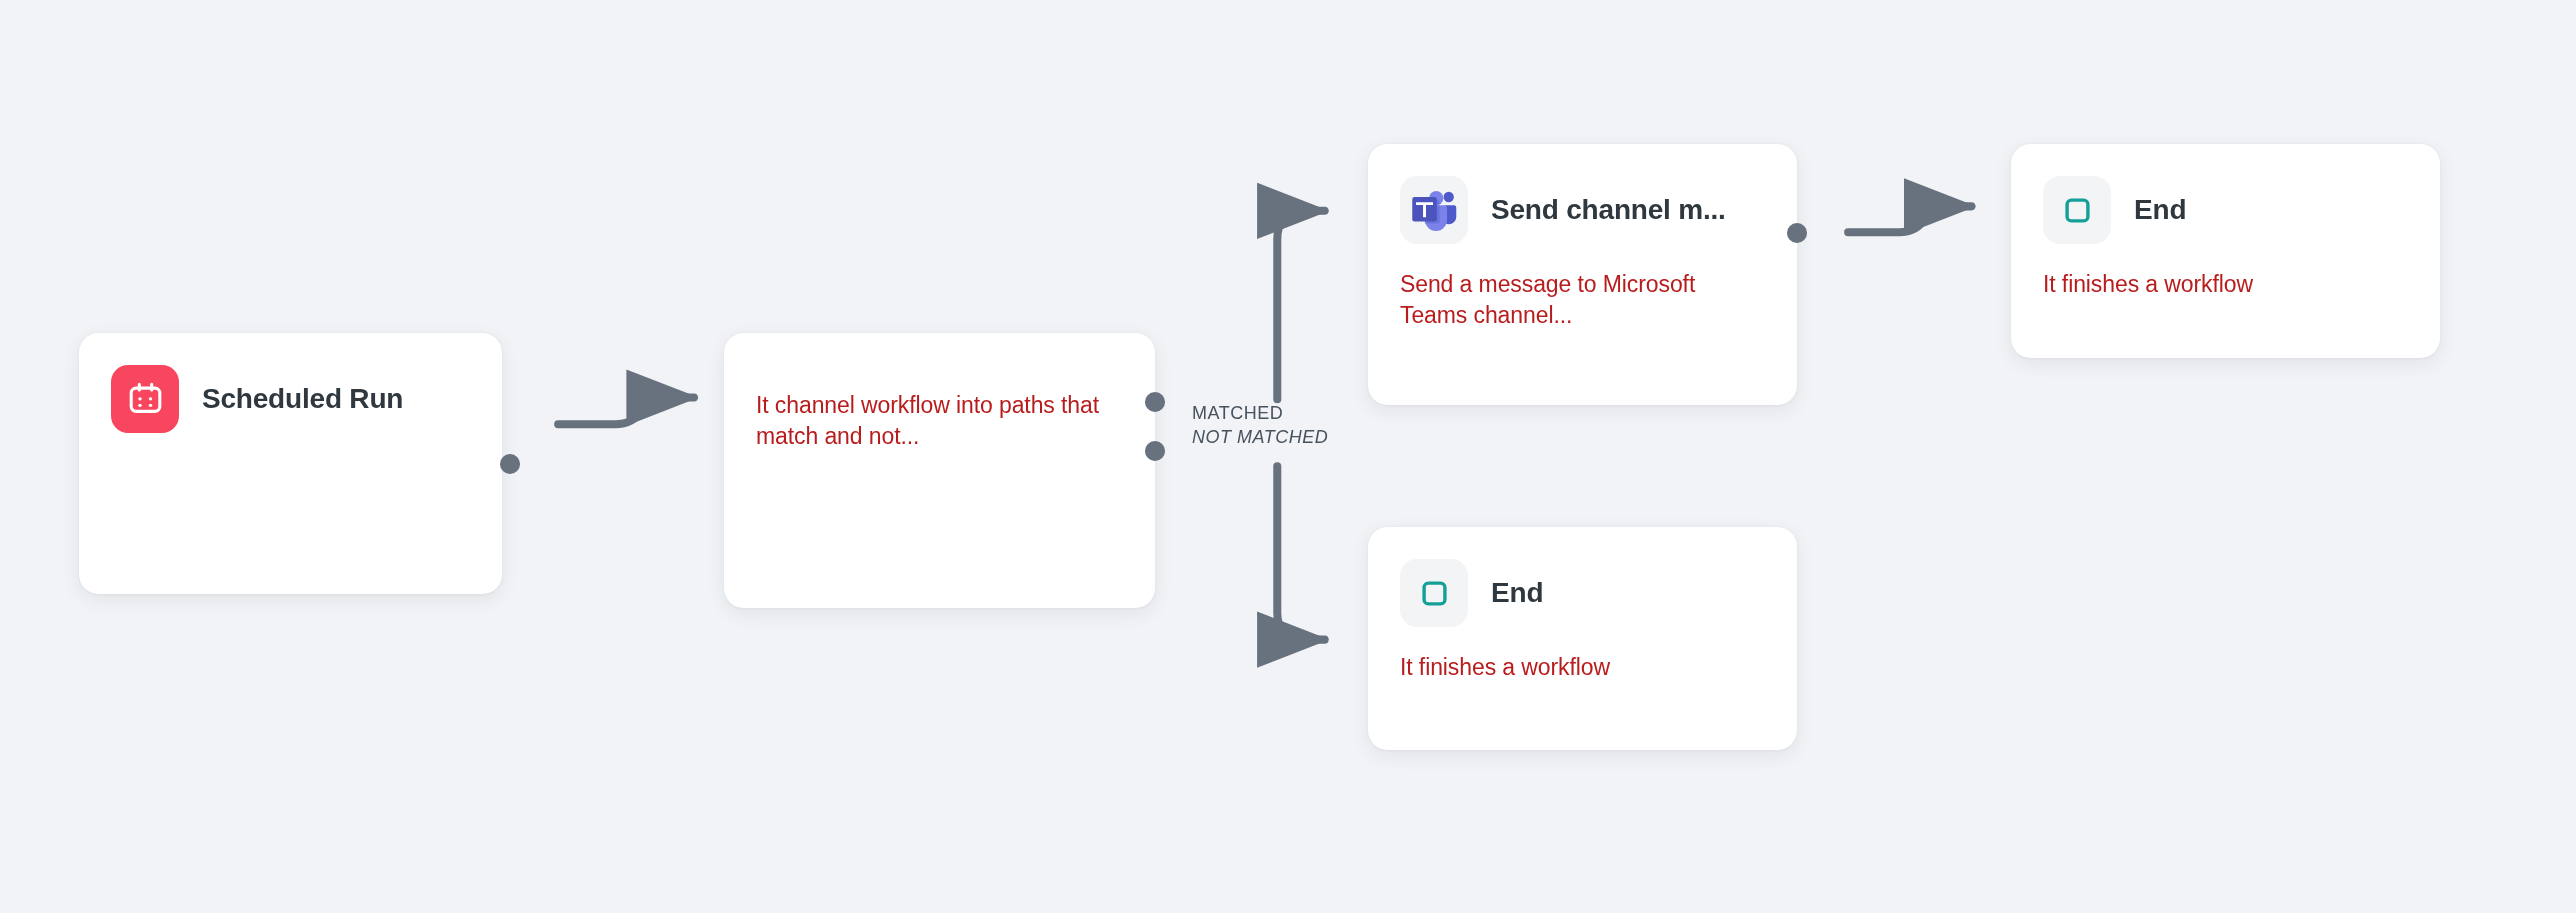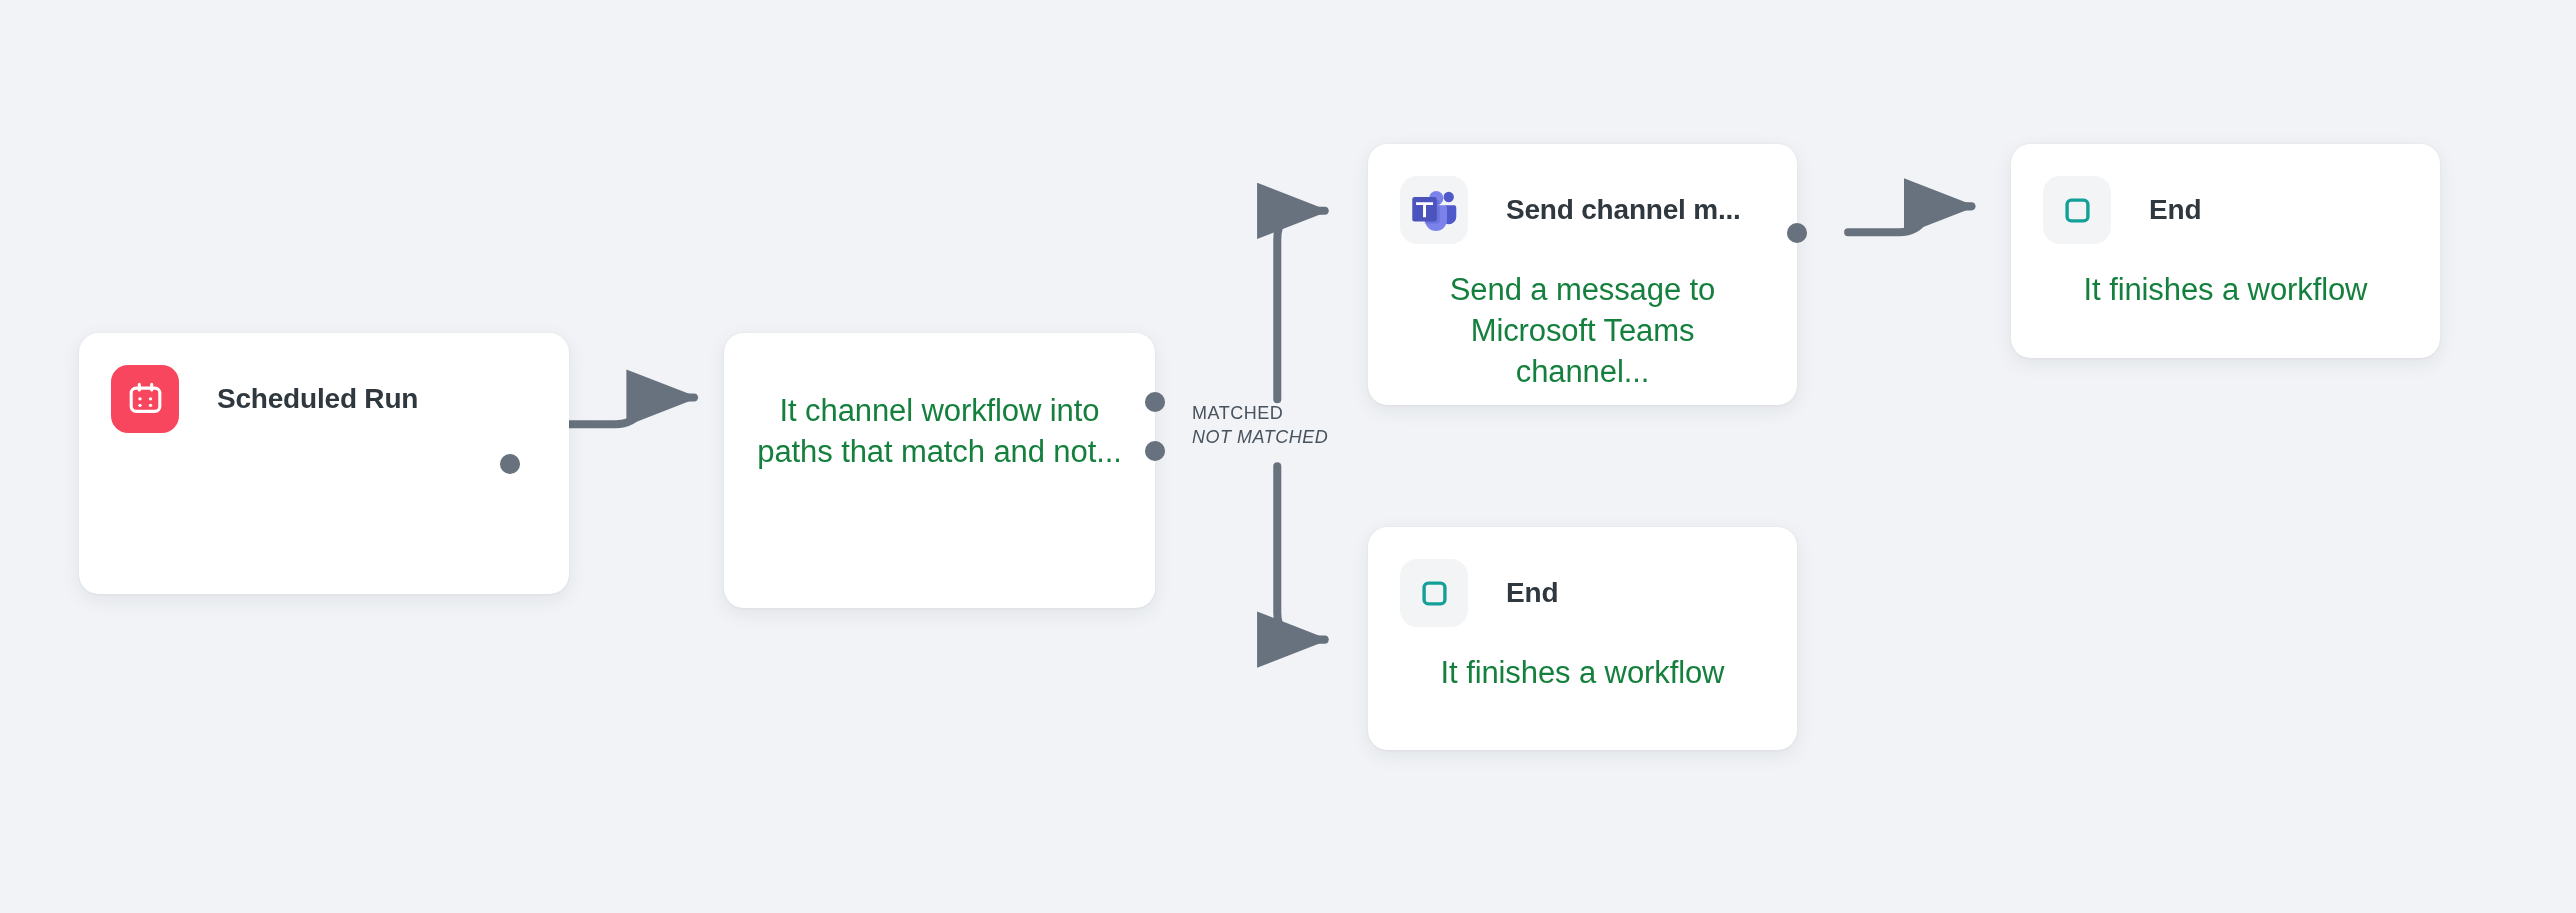--- a/index.html
+++ b/index.html
@@ -35,21 +35,21 @@
     background: #ffffff;
     border-radius: 19.7px;
     box-sizing: border-box;
     padding: 32px 32px 30px 32px;
     box-shadow: 0 5.4px 19.7px rgba(33, 43, 54, 0.07),
                 0 0.9px 2.7px rgba(33, 43, 54, 0.05);
   }
   .node-head {
     display: flex;
     align-items: center;
-    gap: 38px;
+    gap: 23px;
   }
   .node-icon {
     width: 68px;
     height: 68px;
     border-radius: 17px;
     flex: 0 0 68px;
     display: flex;
     align-items: center;
     justify-content: center;
     overflow: hidden;
@@ -59,25 +59,24 @@
   .node-icon.plain  { background: #f2f4f6; }
   .node-title {
     font-size: 28px;
     font-weight: bold;
     color: #30383f;
     letter-spacing: -0.2px;
     white-space: nowrap;
   }
   .node-desc {
     margin-top: 25px;
-    font-size: 31px;
+    font-size: 23px;
     line-height: 1.33;
-    color: #15803d;
+    color: #b91c1c;
     letter-spacing: -0.1px;
-    text-align: center;
   }
 
   
   .port {
     position: absolute;
     width: 19.7px;
     height: 19.7px;
     border-radius: 50%;
     background: #68727f;
   }
@@ -86,21 +85,21 @@
   .branch-label {
     position: absolute;
     font-size: 18px;
     font-weight: normal;
     letter-spacing: 0.5px;
     color: #48525e;
     white-space: nowrap;
   }
 
   
-  #node-scheduled-run { left: 79px;   top: 333px; width: 490px;  height: 261px; }
+  #node-scheduled-run { left: 79px;   top: 333px; width: 423px;  height: 261px; }
   #node-metric-filter { left: 724px;  top: 333px; width: 431px;  height: 275px; }
   #node-send-channel  { left: 1368px; top: 144px; width: 429px;  height: 261px; }
   #node-end-right     { left: 2011px; top: 144px; width: 429px;  height: 214px; }
   #node-end-bottom    { left: 1368px; top: 527px; width: 429px;  height: 223px; }
 </style>
 </head>
 <body>
 
 <div id="canvas">
 

